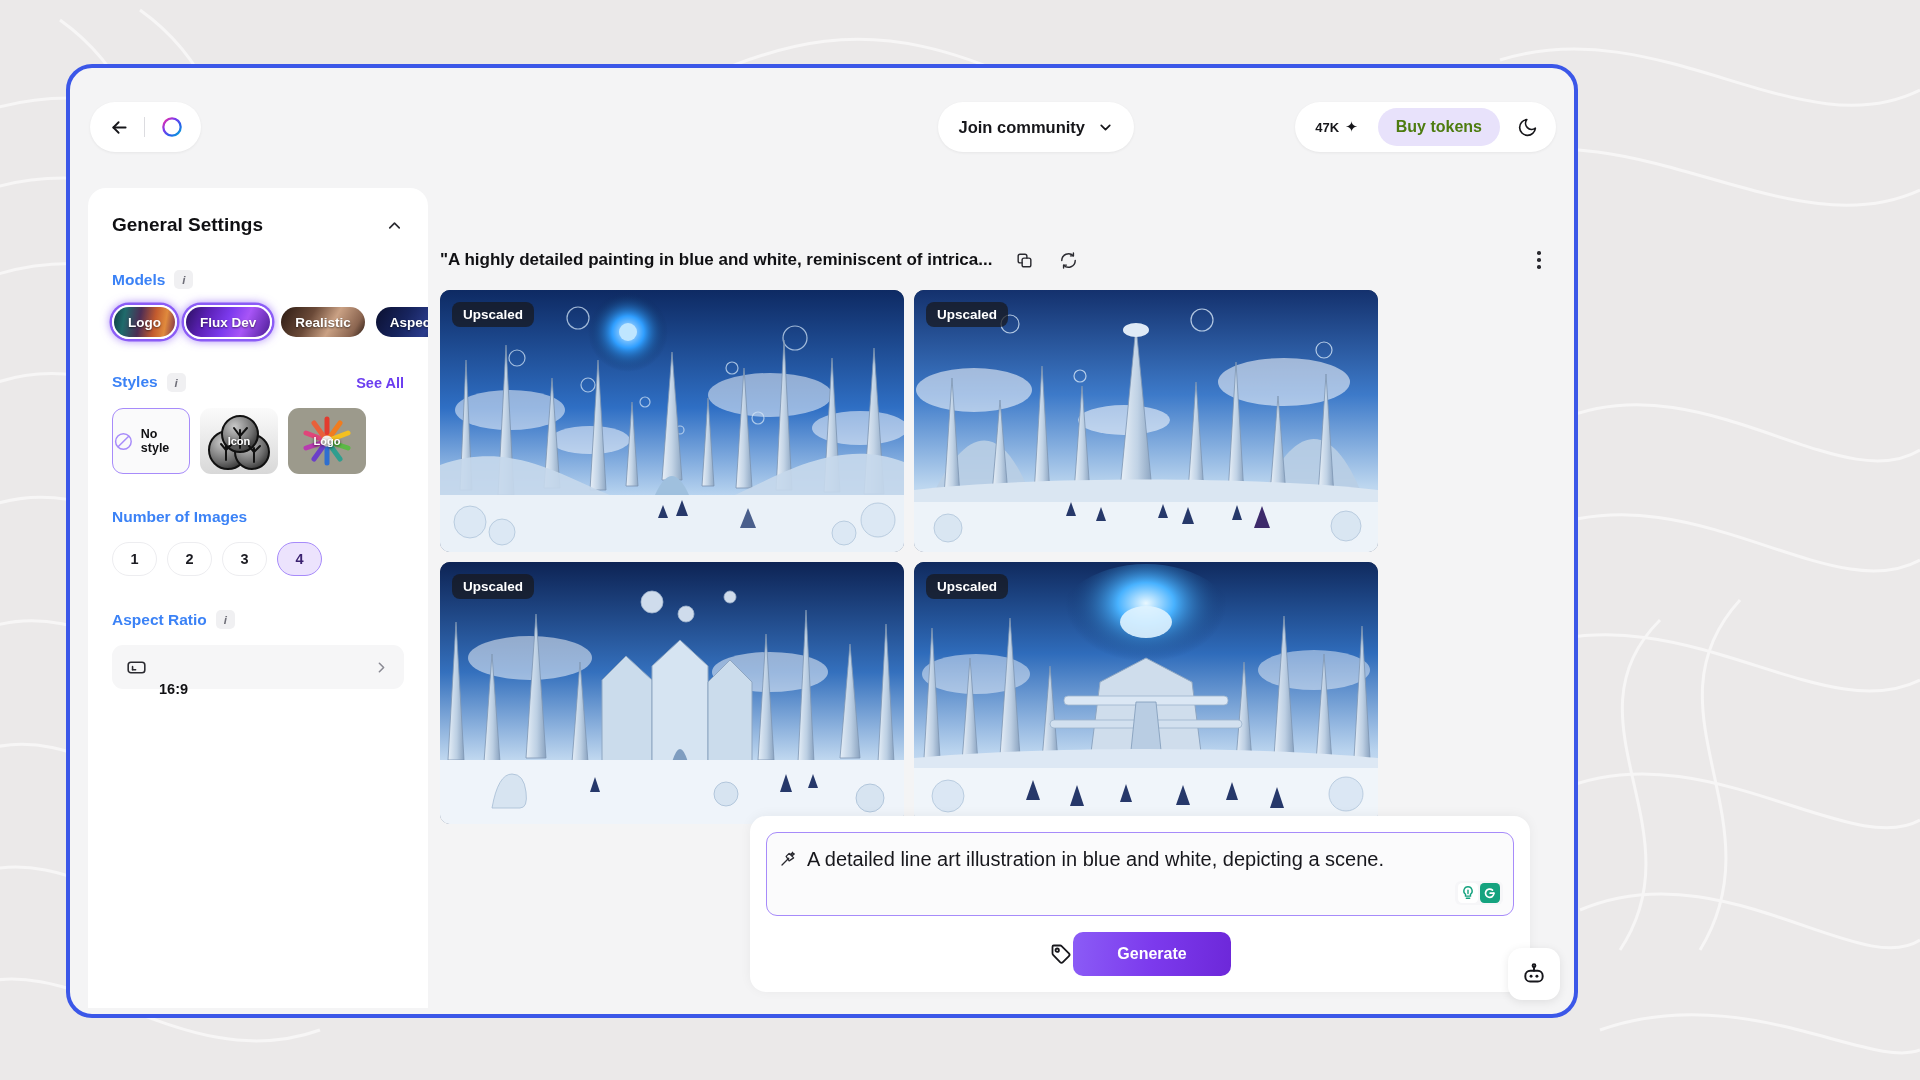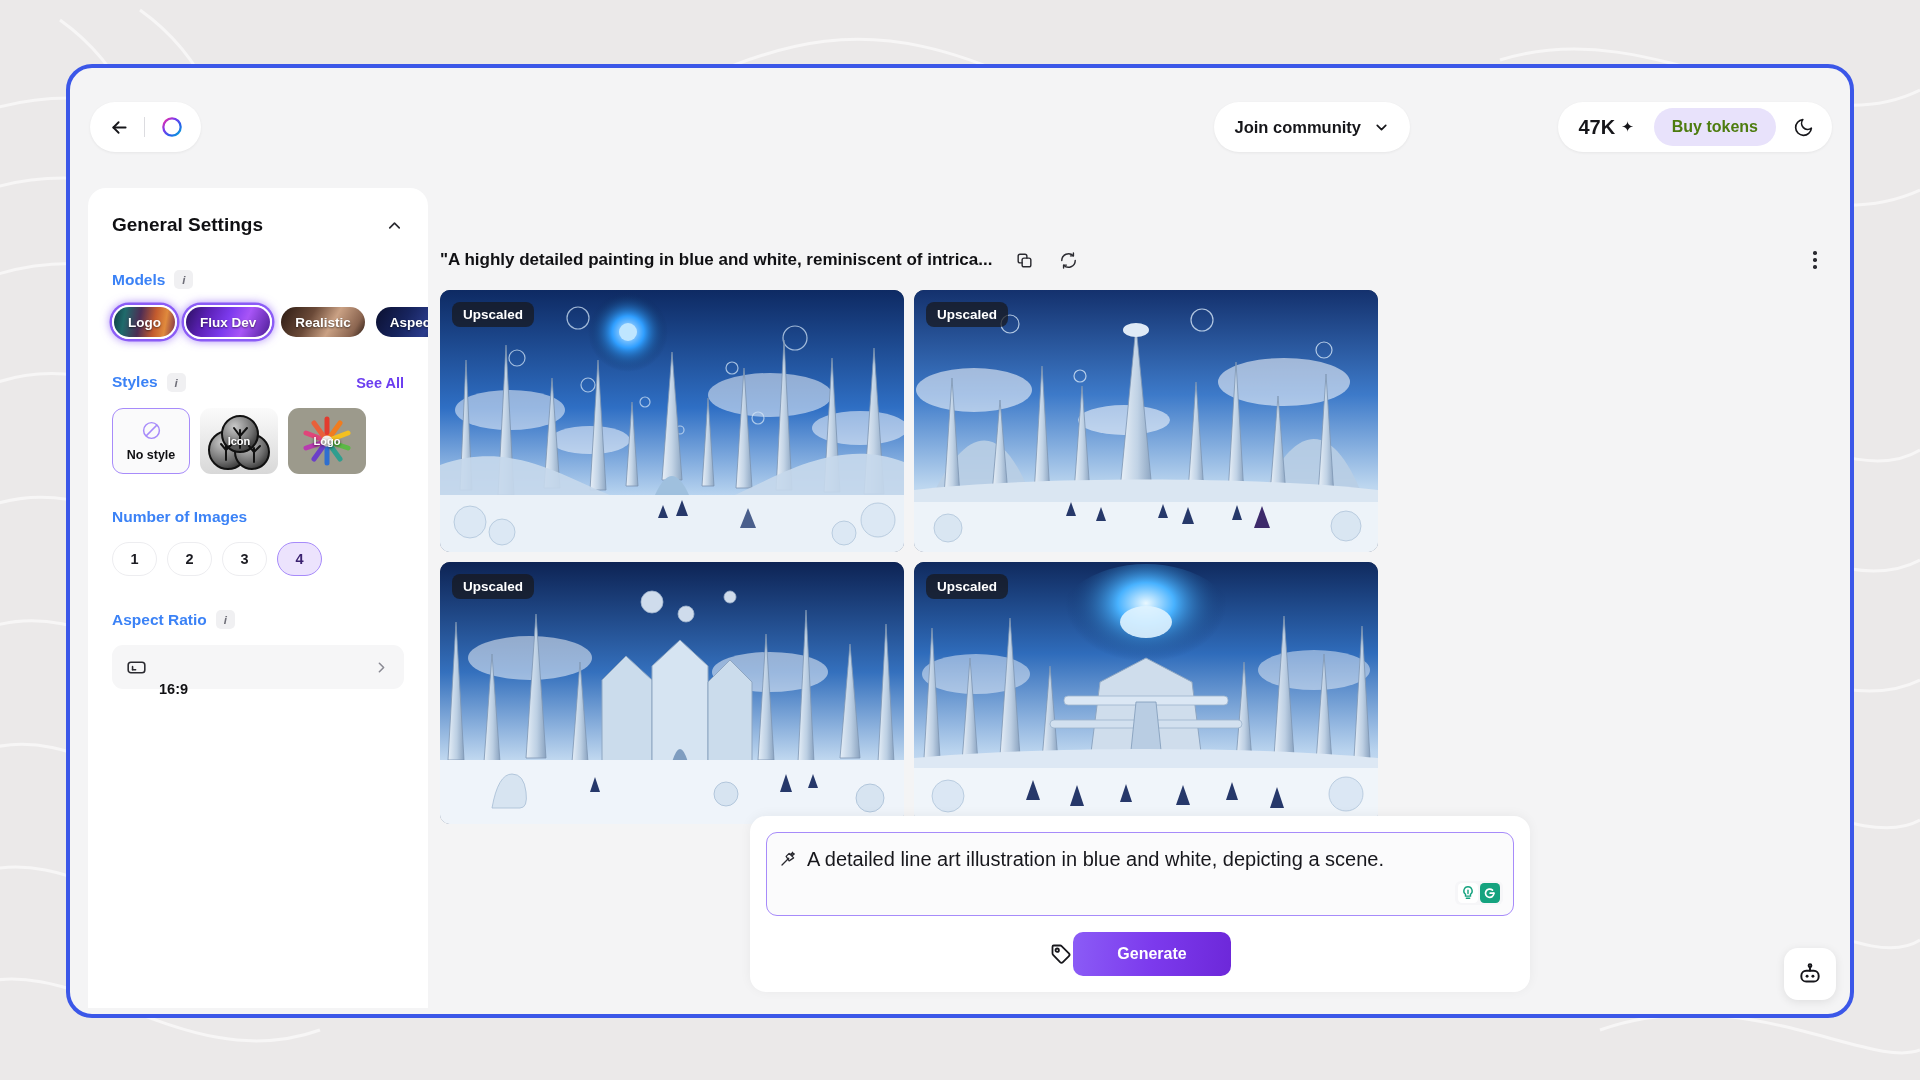--- a/index.html
+++ b/index.html
@@ -23,21 +23,21 @@
     width: 1920px;
     height: 1080px;
     z-index: 0;
   }
 
   
   #app-window {
     position: absolute;
     left: 66px;
     top: 64px;
-    width: 1788px;
+    width: 1512px;
     height: 954px;
     background: #f4f4f5;
     border: 4px solid #3b57e8;
     border-radius: 26px;
     z-index: 2;
     overflow: hidden;
   }
 
   
   #topbar {
@@ -97,21 +97,21 @@
     padding: 0 10px 0 6px;
     gap: 6px;
   }
   #token-chip {
     display: flex; align-items: center; gap: 6px;
     padding: 8px 14px;
     border-radius: 999px;
     cursor: pointer;
   }
   #token-chip .count {
-    font-size: 20px; font-weight: 700; color: #16161a;
+    font-size: 13px; font-weight: 700; color: #16161a;
   }
   #token-chip .spark { font-size: 15px; color: #16161a; }
   #buy-tokens {
     background: #e8e2fb;
     color: #4d7c0f;
     font-size: 16px;
     font-weight: 700;
     border: none;
     border-radius: 999px;
     padding: 10px 18px;
@@ -234,21 +234,21 @@
     border-radius: 11px;
     position: relative;
     cursor: pointer;
     overflow: hidden;
     flex: none;
   }
   .style-card.nostyle {
     background: #fafafb;
     border: 1.8px solid #a78bfa;
     display: flex;
-    flex-direction: column;
+    flex-direction: row;
     align-items: center;
     justify-content: center;
     gap: 7px;
   }
   .style-card.nostyle .sc-label {
     font-size: 12.5px;
     font-weight: 700;
     color: #101013;
   }
   .style-card.thumb .sc-label {

